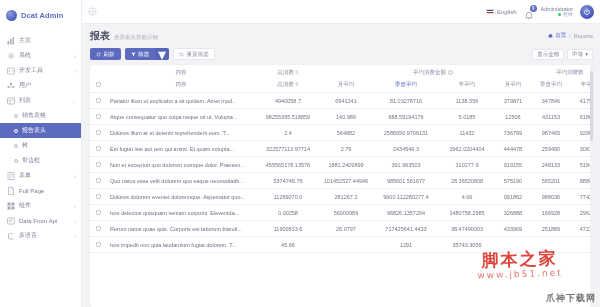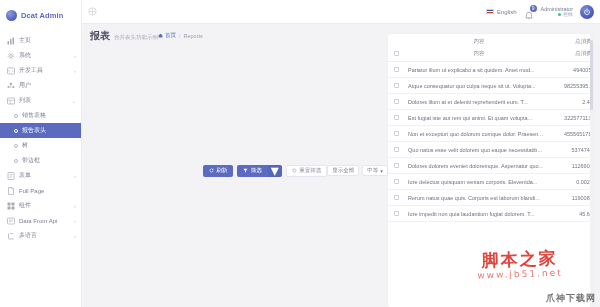--- a/index.html
+++ b/index.html
@@ -69,21 +69,21 @@
   .user-name { font-size: 5.5px; color: #7b7e92; }
   .user-status { font-size: 5px; color: #9a9db0; display: flex; align-items: center; justify-content: flex-end; gap: 2px; }
   .dot-on { width: 3px; height: 3px; border-radius: 50%; background: #2ecc71; display:inline-block; }
   .power-btn {
     width: 14px; height: 14px; border-radius: 50%;
     background: radial-gradient(circle at 35% 30%, #7c8ad4 0%, #4f5fbd 60%, #3d4ba6 100%);
     display: flex; align-items: center; justify-content: center; color: #fff; font-size: 8px;
   }
 
   
-  .content { flex: 1; padding: 5px 7px 0 8px; overflow: hidden; display: flex; flex-direction: row; }
+  .content { flex: 1; padding: 5px 7px 0 8px; overflow: hidden; display: flex; flex-direction: column; }
 
   .page-head { display: flex; align-items: flex-start; }
   .page-title-wrap { display: flex; align-items: baseline; gap: 4px; }
   .page-title { font-size: 10px; color: #4a4d62; font-weight: bold; }
   .page-sub { font-size: 5.5px; color: #a7aab9; }
   .crumb { margin-left: auto; display: flex; align-items: center; gap: 3px; font-size: 5.5px; color: #9a9db0; padding-top: 3px; }
   .crumb .home { color: #5c6bc0; display: flex; align-items: center; gap: 2px; }
   .crumb .sep { color: #c3c5d2; }
 
   .tools-row { display: flex; align-items: center; margin-top: 5px; }

